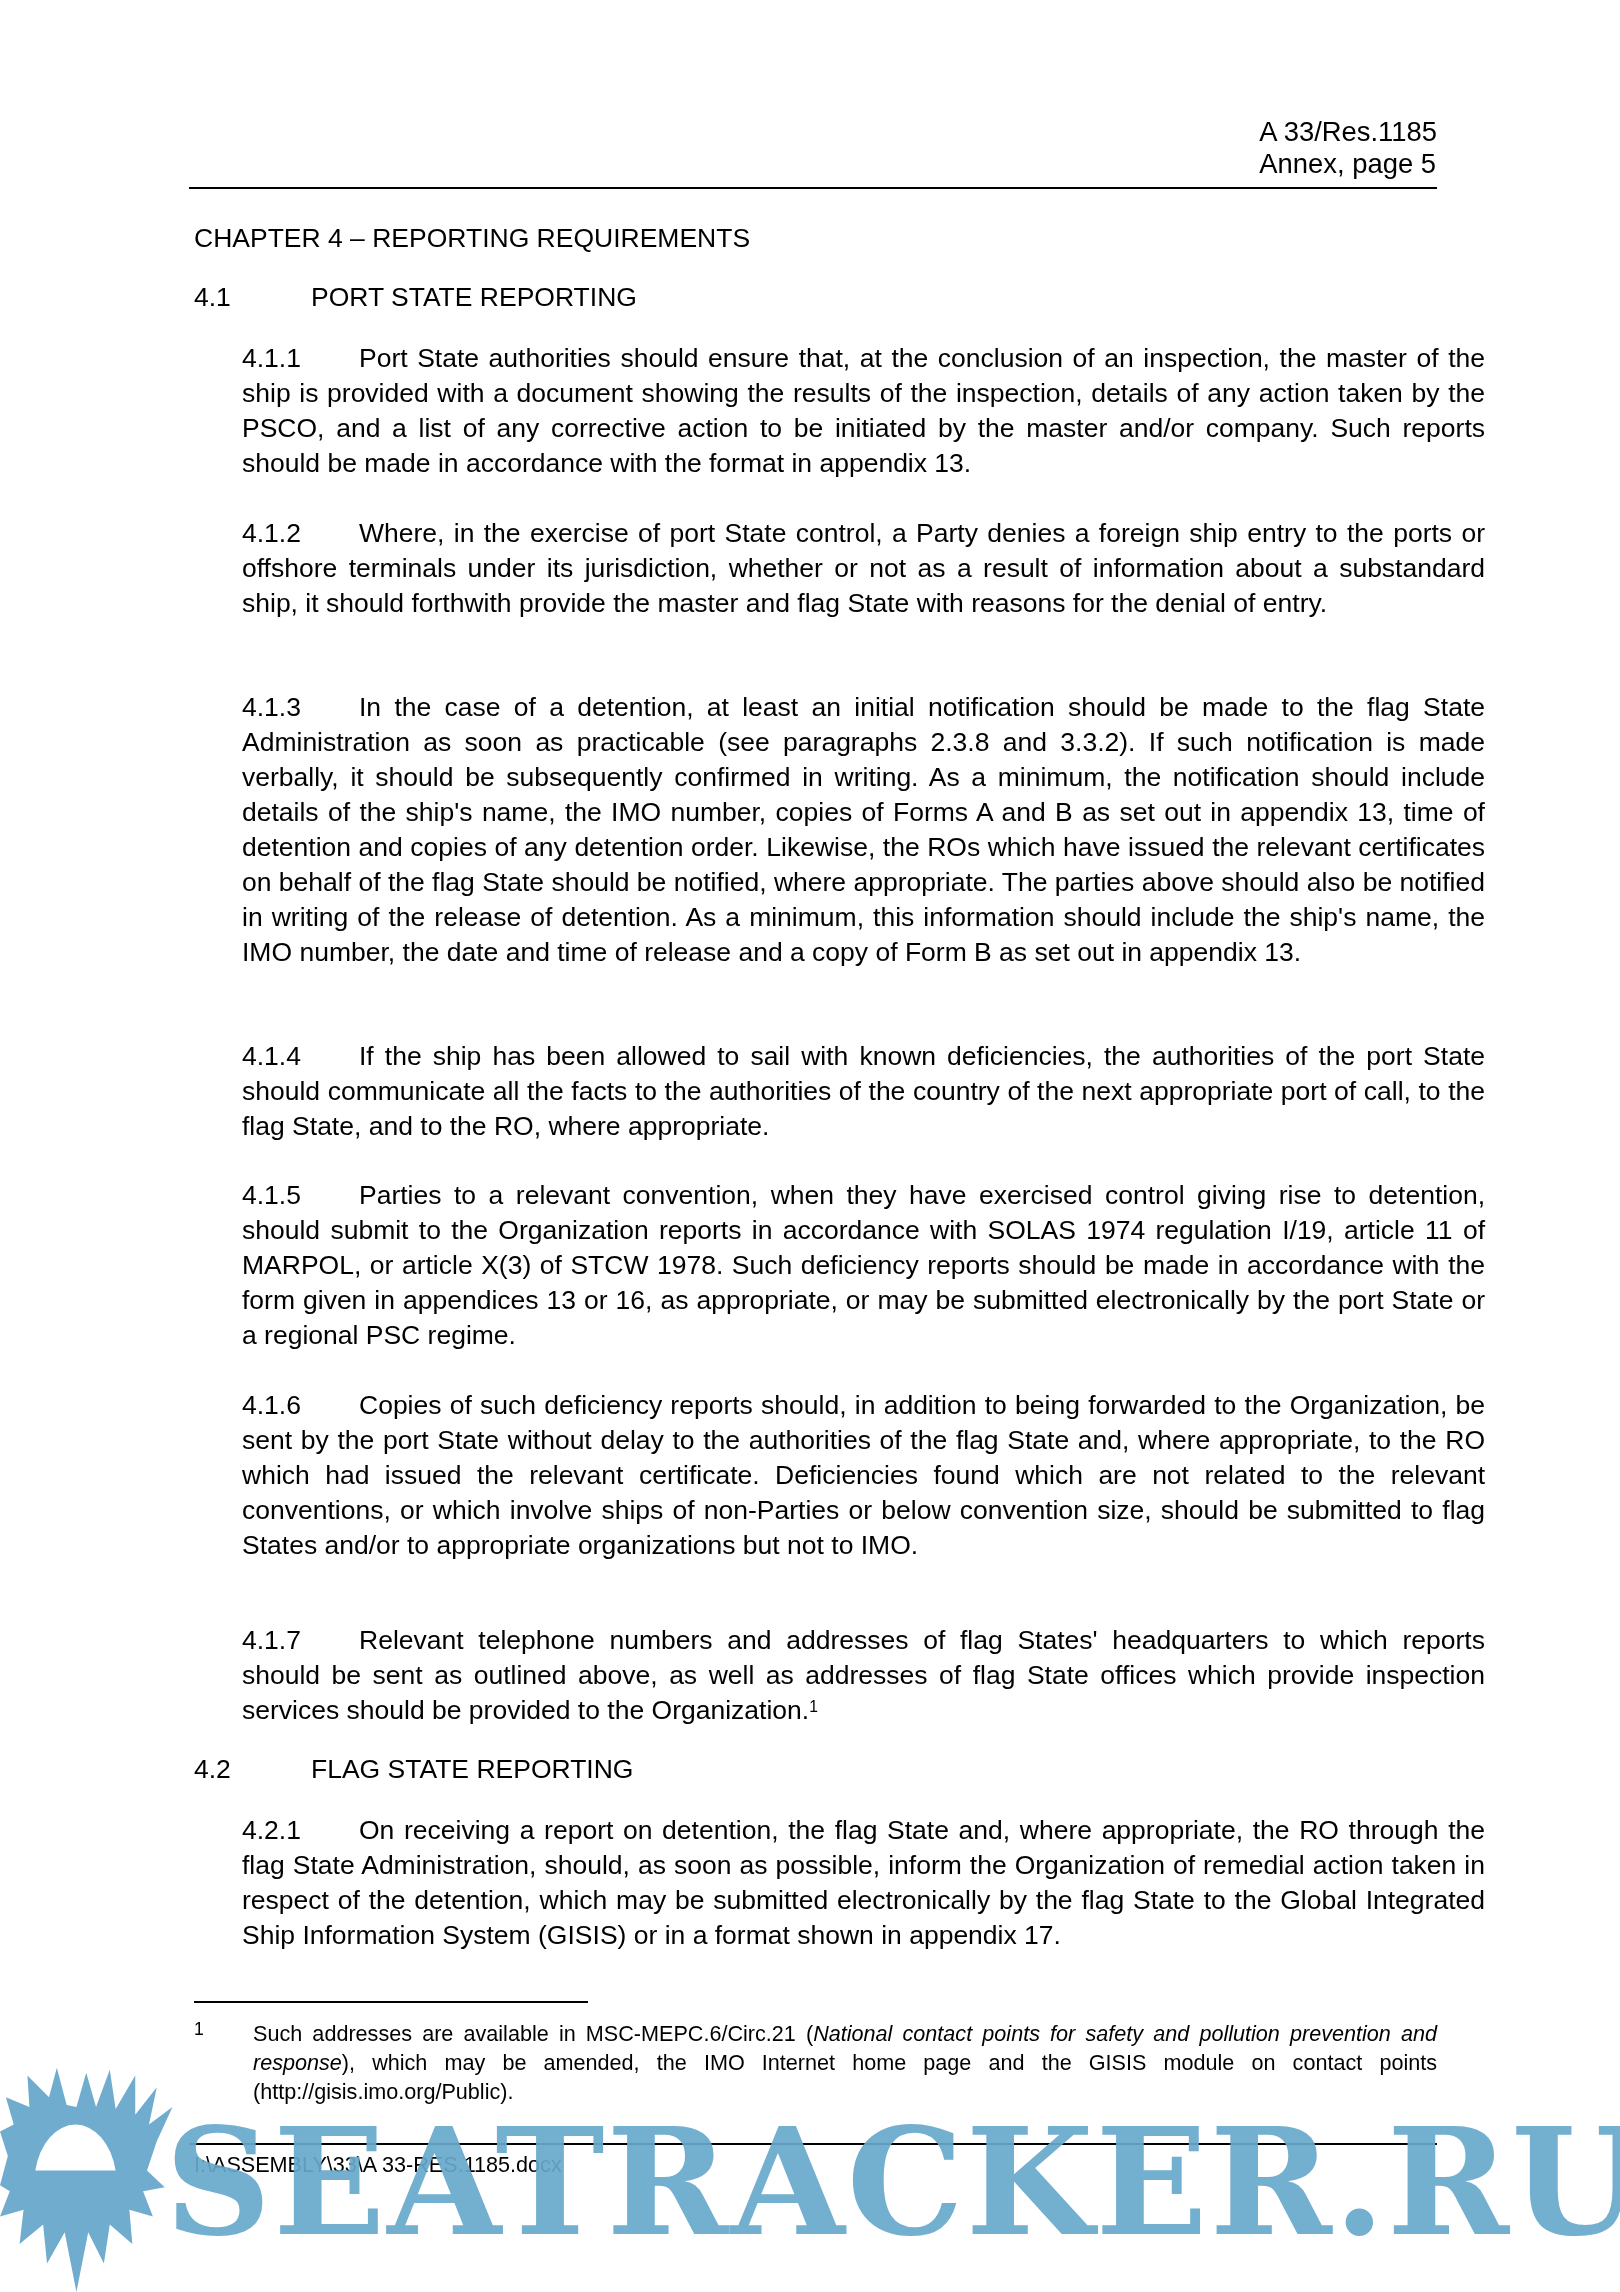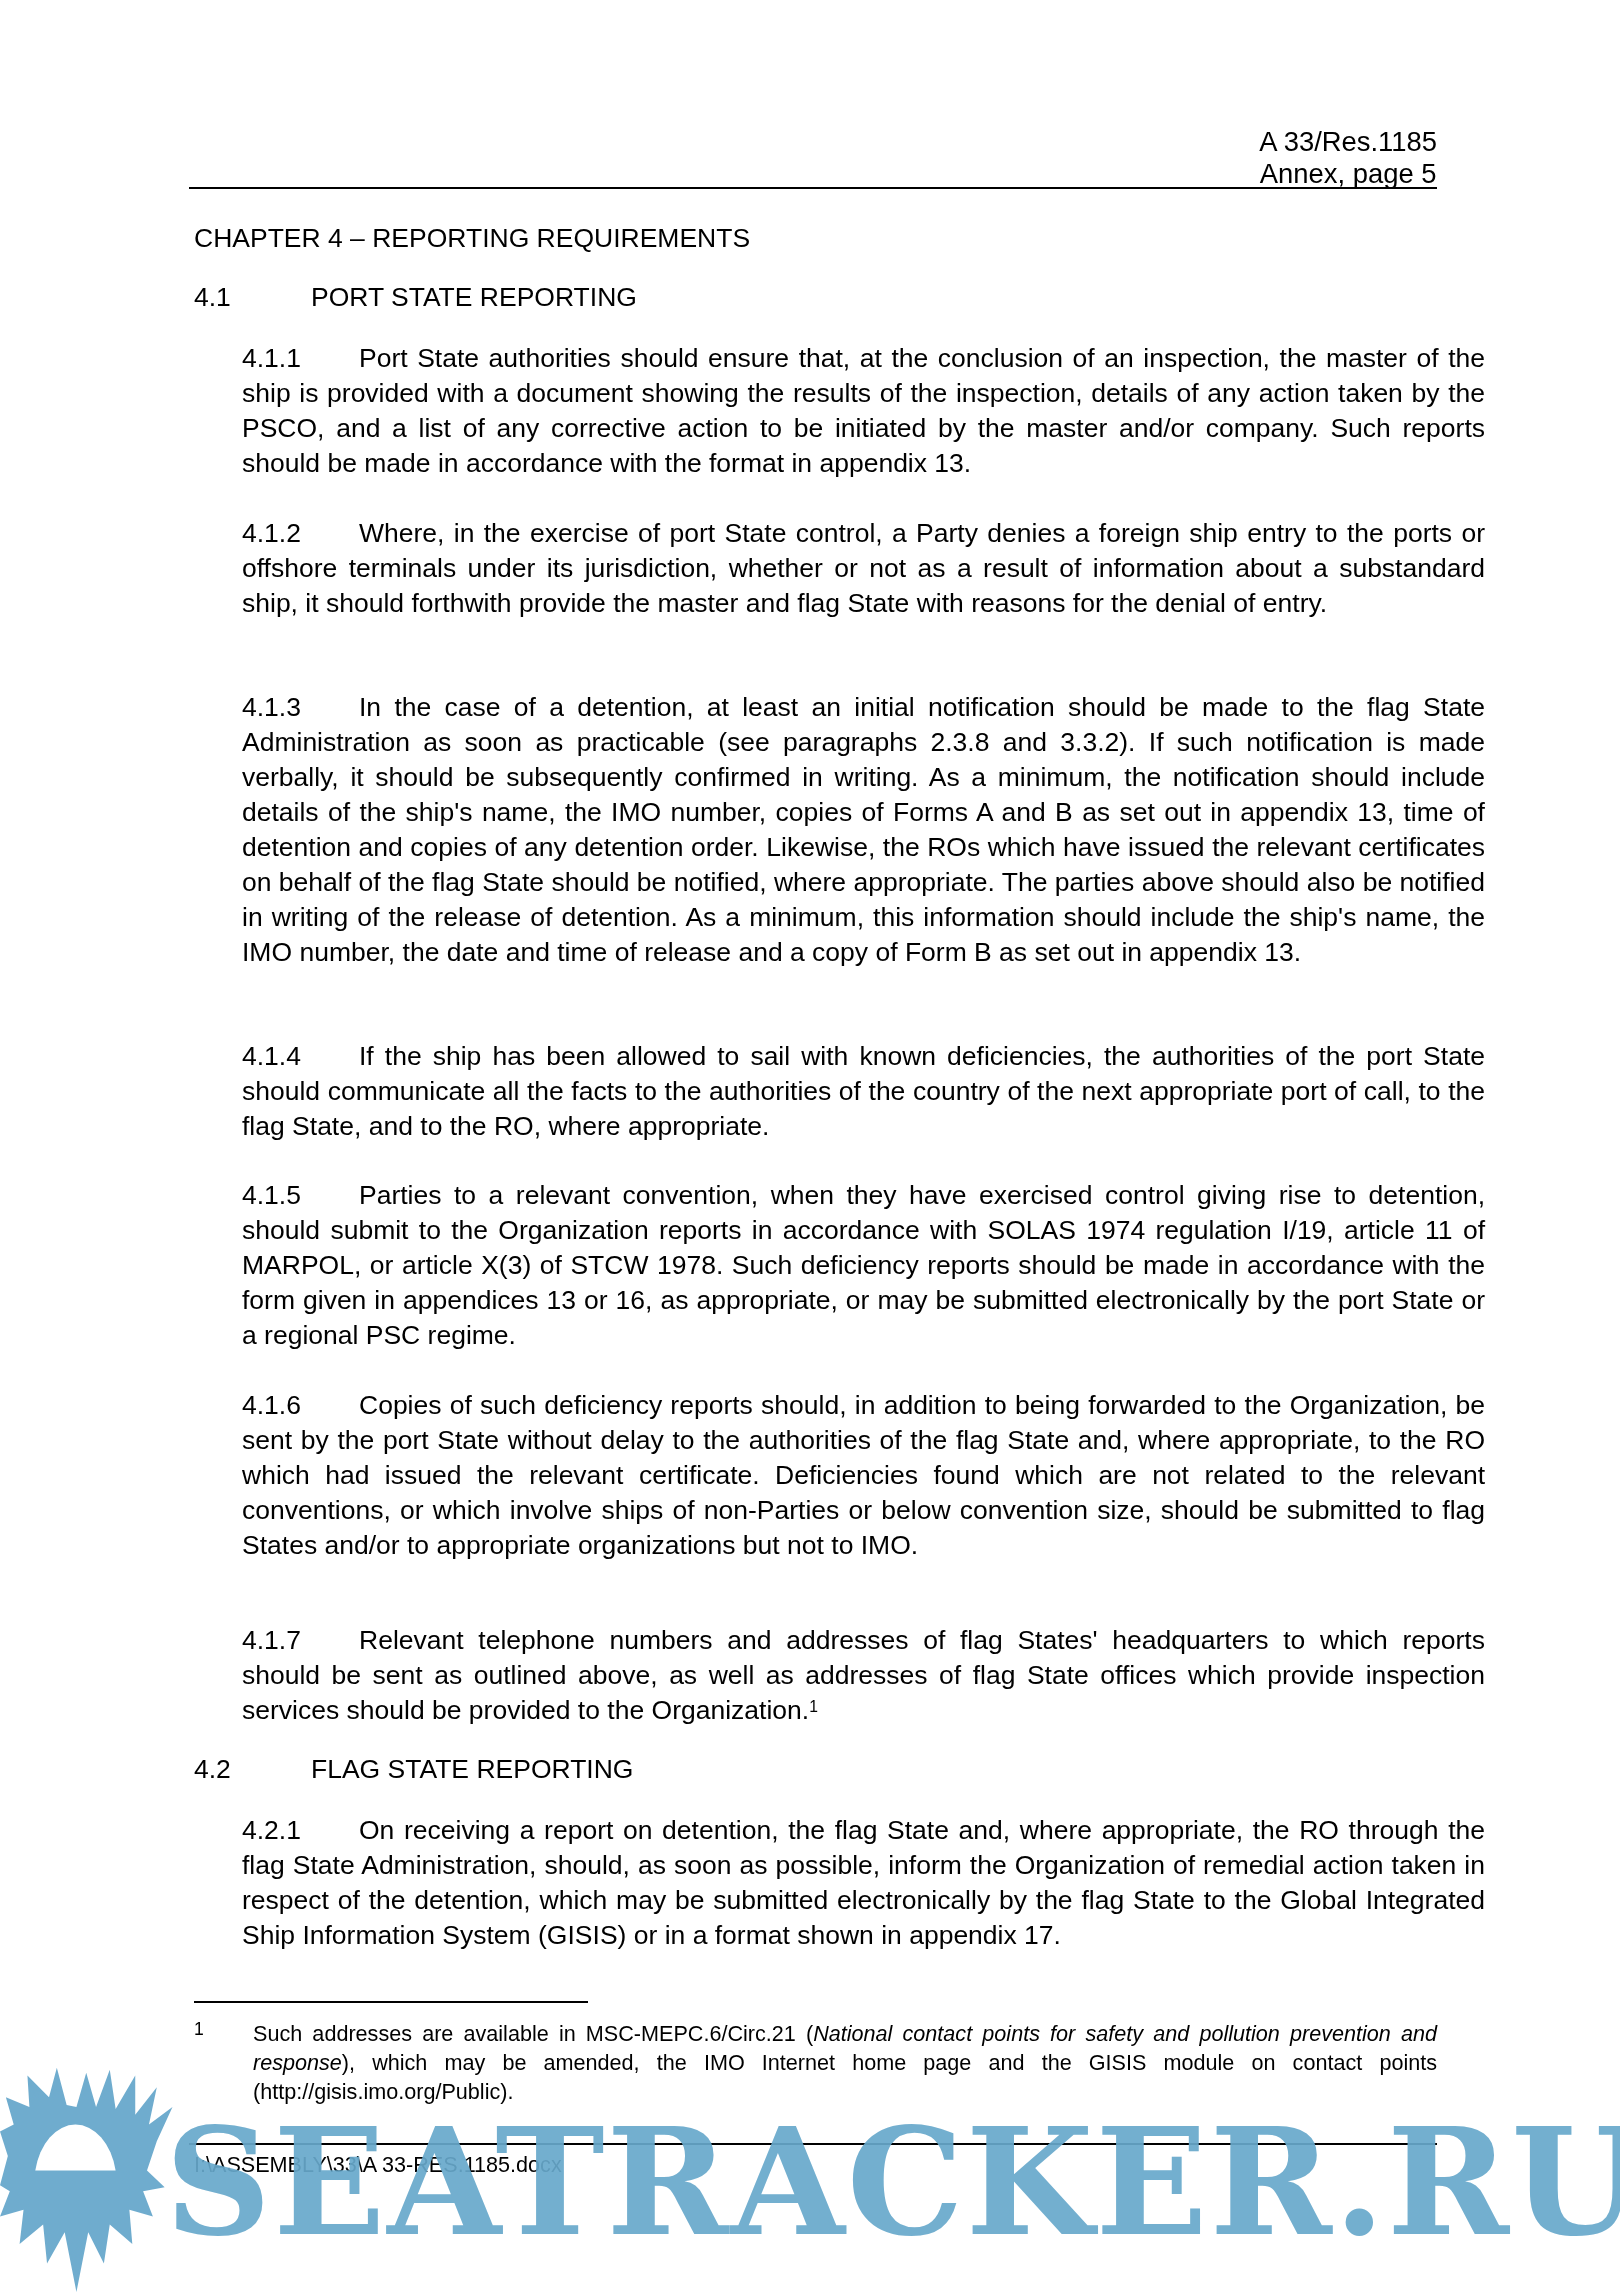--- a/index.html
+++ b/index.html
@@ -1,19 +1,19 @@
 <!DOCTYPE html>
 <html><head>
 <meta charset="utf-8">
 <style>
   html, body { margin: 0; padding: 0; background: #ffffff; }
   body { width: 1620px; height: 2293px; position: relative; overflow: hidden;
          font-family: "Liberation Sans", sans-serif; color: #000; }
   .page { position: absolute; left: 194px; top: 0; width: 1243px; }
-  .hdr { position: absolute; right: 183px; top: 126px; text-align: center; font-size: 27.4px; line-height: 32px; }
+  .hdr { position: absolute; right: 183px; top: 116px; text-align: left; font-size: 27.4px; line-height: 32px; }
   .hdr-rule { position: absolute; left: 189px; top: 187px; width: 1248px; height: 2px; background: #000; }
   .ch-title { position: absolute; top: 223px; font-size: 26.5px; font-weight: normal; }
   .sec { position: absolute; font-size: 26.5px; font-weight: normal; }
   .sec .num { display: inline-block; width: 117px; }
   .para { position: absolute; width: 1243px; font-size: 26.5px; line-height: 35px; text-align: justify; margin-left: 48px; }
   .para .pnum { display: inline-block; width: 117px; }
   sup { font-size: 15.7px; vertical-align: top; position: relative; top: -3.9px; }
   .fn-rule { position: absolute; left: 194px; top: 2001px; width: 394px; height: 2px; background: #000; }
   .fn { position: absolute; left: 194px; top: 2019px; width: 1243px; font-size: 21.6px; line-height: 29px; }
   .fn .fnum { position: absolute; left: 0; top: -3.9px; font-size: 17.6px; }

